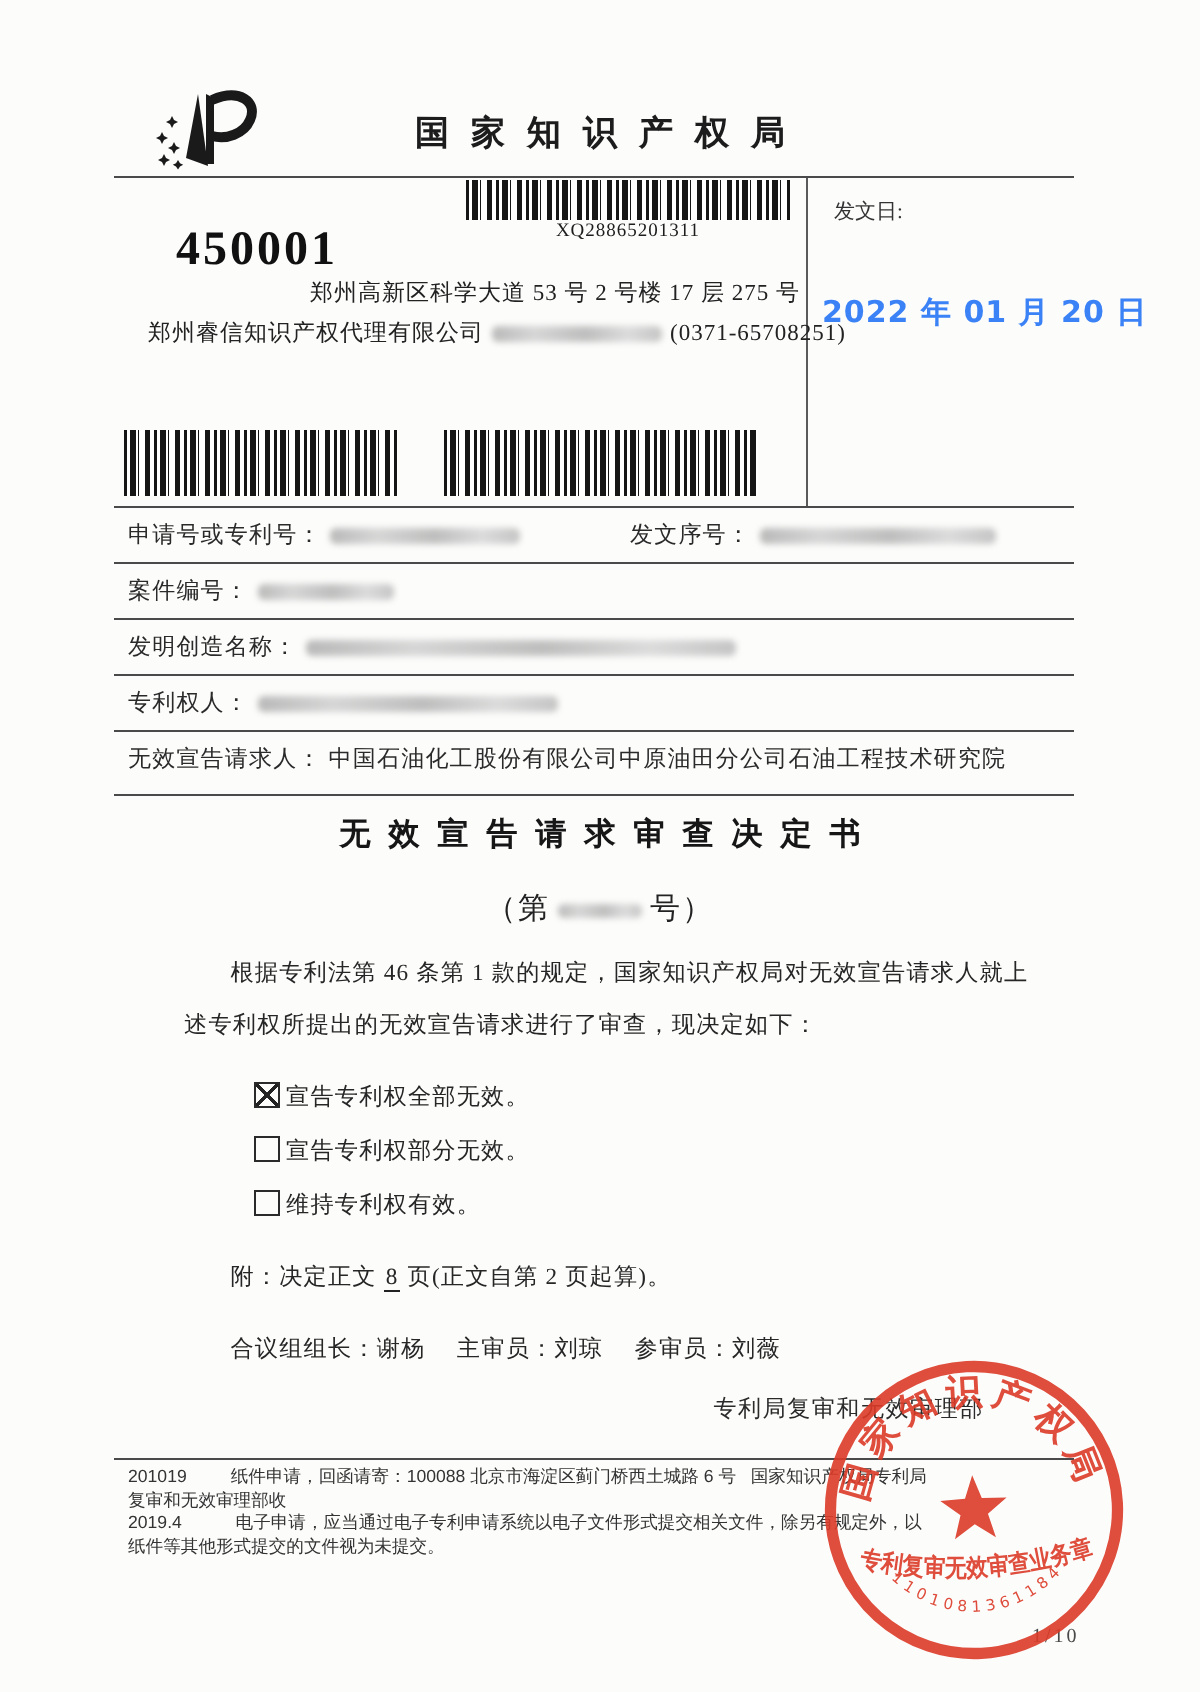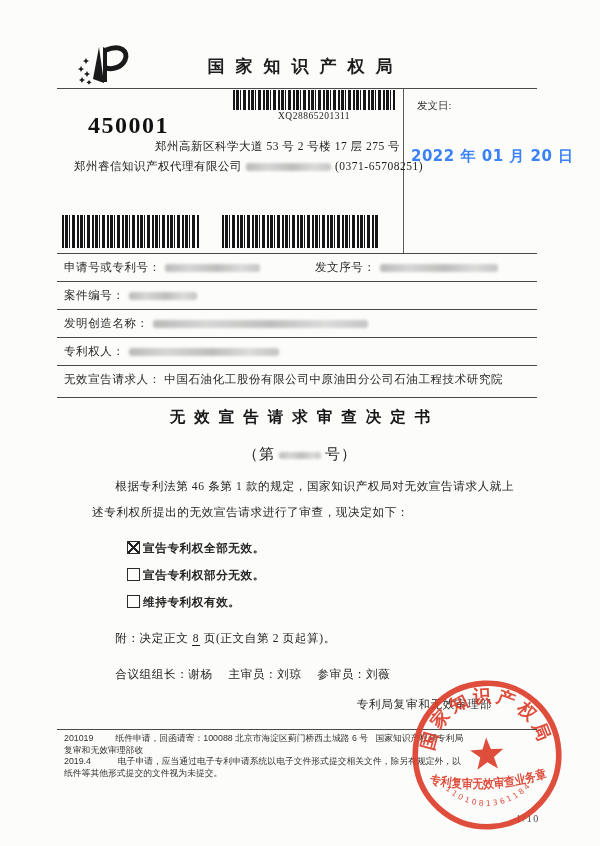--- a/index.html
+++ b/index.html
@@ -43,21 +43,21 @@
 
   
   .decision-title{position:absolute;top:407px;left:0;width:600px;text-align:center;
     font-size:15.5px;font-weight:bold;letter-spacing:9px;text-indent:9px;color:#161616;}
   .decision-number{position:absolute;top:445px;left:0;width:600px;text-align:center;
     font-size:15px;letter-spacing:1px;}
 
   .body-flow{position:absolute;left:82px;top:464px;width:446px;font-size:11.6px;
     line-height:25.5px;letter-spacing:.6px;color:#262626;}
   .body-flow p{margin:10px;text-indent:2em;}
-  .options{margin:1px 0 1px 45px;font-weight:bold;}
+  .options{margin:1px 0 1px 45px;}
   .option-row{line-height:27px;}
   .checkbox{display:inline-block;width:11px;height:11px;border:1.2px solid #2a2a2a;
     margin-right:3px;vertical-align:-1.5px;background:#fcfcfb;}
   .checkbox.checked{background-image:
     linear-gradient(45deg,transparent 44%,#222 44%,#222 56%,transparent 56%),
     linear-gradient(-45deg,transparent 44%,#222 44%,#222 56%,transparent 56%);}
   .pages-underline{border-bottom:1px solid #222;padding:0 1px;}
 
   .issuer{position:absolute;left:82px;top:697px;width:410px;text-align:right;
     font-size:11.5px;letter-spacing:.8px;color:#2a2a2a;}

